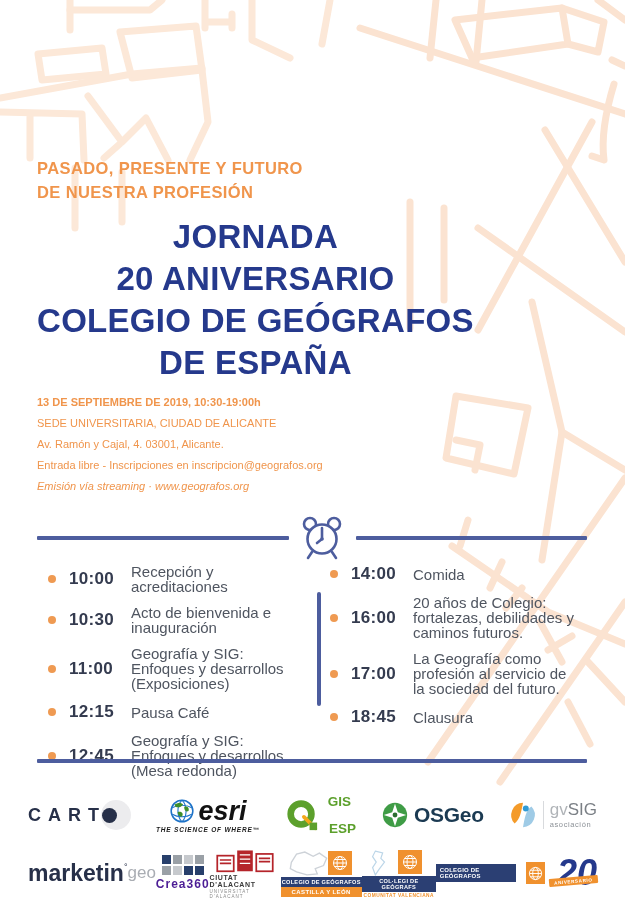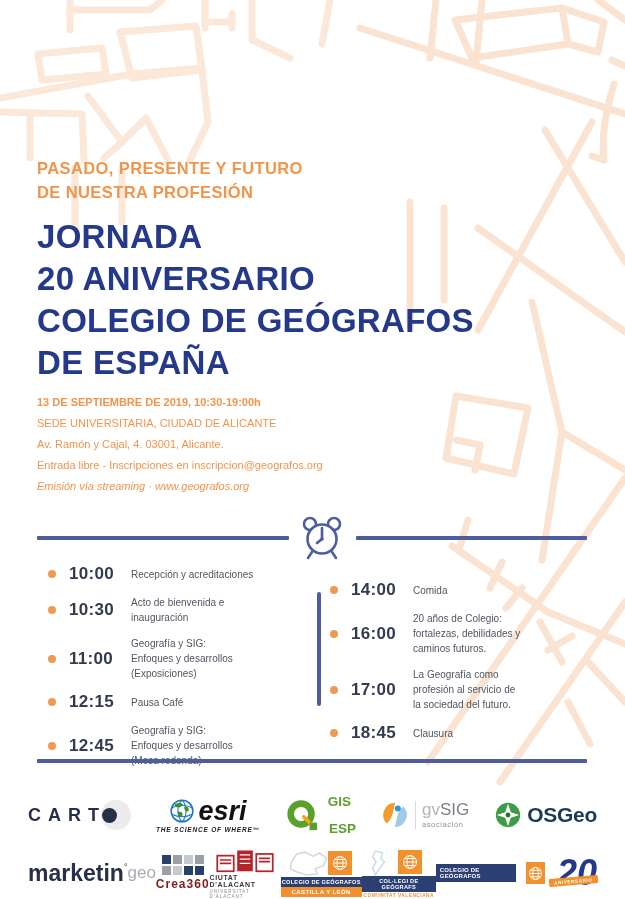--- a/index.html
+++ b/index.html
@@ -9,41 +9,41 @@
     font-family:"Liberation Sans","DejaVu Sans",sans-serif;
   }
   .bg-map{position:absolute;left:0;top:0;z-index:0;}
   .layer{position:absolute;z-index:2;}
 
   
   .kicker{left:37px;top:156px;color:#f0954c;font-size:16.5px;font-weight:700;
     line-height:24px;letter-spacing:0.4px;}
   
   .title{left:37px;top:216px;color:#25398c;font-size:33px;font-weight:800;
-    line-height:42px;letter-spacing:0.3px;}
+    line-height:42px;letter-spacing:0.3px;text-align:center;}
   
   .info{left:37px;top:392px;color:#f0954c;font-size:11px;line-height:21px;}
   .info .b{font-weight:700;}
   .info .it{font-style:italic;}
 
   
   .hr{height:4px;background:#4d5d9e;border-radius:1px;}
   .hr-left{left:37px;top:536px;width:252px;}
   .hr-right{left:356px;top:536px;width:231px;}
   .clock-wrap{left:298px;top:510px;width:48px;height:52px;}
 
   
   .sched{width:268px;}
   .sched-left{left:48px;top:564px;}
-  .sched-right{left:330px;top:564px;margin-top:16px;}
+  .sched-right{left:330px;top:564px;}
   .vbar{left:317px;top:592px;width:4px;height:114px;background:#4d5d9e;border-radius:2px;}
   .row{display:flex;align-items:center;margin-bottom:11px;}
   .bullet{width:8px;height:8px;border-radius:50%;background:#ef9a52;flex:none;margin-right:13px;}
   .time{width:62px;flex:none;font-size:17px;font-weight:800;color:#343b4f;letter-spacing:0.3px;}
-  .desc{font-size:10px;line-height:15px;color:#4f5560;white-space:pre-line;max-width:168px;}
+  .desc{font-size:15px;line-height:15px;color:#4f5560;white-space:pre-line;max-width:168px;}
 
   
   .hr-bottom{left:37px;top:759px;width:550px;}
 
   
   .logos{left:28px;width:569px;display:flex;align-items:center;justify-content:space-between;}
   .logos-1{top:786px;height:58px;}
   .logos-2{top:848px;height:50px;}
   .logo{display:flex;align-items:center;}
 
@@ -80,21 +80,21 @@
 
   
   .mk1{font-size:23px;font-weight:700;color:#273049;}
   .mkdeg{font-size:9px;color:#273049;position:relative;top:-6px;}
   .mk2{font-size:17px;font-weight:400;color:#a9adb3;}
 
   
   .crea{flex-direction:column;gap:2px;}
   .crea-grid{display:grid;grid-template-columns:repeat(4,9px);grid-auto-rows:9px;gap:2px;}
   .sq-n{background:#273f6b;} .sq-g{background:#9aa0a6;} .sq-l{background:#c6c9cd;}
-  .crea-text{font-size:12px;font-weight:700;color:#7f1d1d;letter-spacing:1px;}
+  .crea-text{font-size:12px;font-weight:700;color:#4c1d95;letter-spacing:1px;}
 
   
   .ciutat{flex-direction:column;gap:1px;}
   .ciutat-t1{font-size:7px;font-weight:700;color:#3a3a3a;letter-spacing:0.6px;}
   .ciutat-t2{font-size:4.5px;color:#8a8a8a;letter-spacing:1px;}
 
   
   .cmap{flex-direction:column;width:88px;}
   .cmap-top{position:relative;height:28px;width:100%;}
   .cmap-top svg.outline{position:absolute;left:6px;top:1px;}
@@ -284,42 +284,42 @@
       <circle cx="17" cy="17" r="11" fill="none" stroke="#5ca02c" stroke-width="7"></circle>
       <line x1="20" y1="20" x2="32" y2="32" stroke="#f3a81c" stroke-width="4" stroke-linecap="round"></line>
       <rect x="26" y="26" width="8" height="8" fill="#5ca02c"></rect>
     </svg>
     <span class="qgis-col">
       <span class="q1">GIS</span>
       <span class="q2">ESP</span>
     </span>
   </div>
 
+  <div class="logo osgeo">
+    <svg width="28" height="28" viewBox="0 0 30 30">
+      <circle cx="15" cy="15" r="13" fill="#3f9c46"></circle>
+      <path d="M15 3 L18 12 L27 15 L18 18 L15 27 L12 18 L3 15 L12 12 Z" fill="#ffffff"></path>
+      <circle cx="15" cy="15" r="2.6" fill="#2c6e31"></circle>
+    </svg>
+    <span class="osgeo-text">OSGeo</span>
+  </div>
+
   <div class="logo gvsig">
     <svg width="28" height="28" viewBox="0 0 30 30">
       <path d="M15 2 A13 13 0 0 0 6 24 C12 20 13 12 15 2 Z" fill="#f49b2a"></path>
       <path d="M15 28 A13 13 0 0 0 24 6 C18 10 17 18 15 28 Z" fill="#9fcbe6"></path>
       <circle cx="18" cy="8" r="3.2" fill="#2f9bd6"></circle>
     </svg>
     <span class="gvsig-div"></span>
     <span class="gvsig-col">
       <span class="gvsig-name">
         <span class="p1">gv</span><span class="p2">SIG</span>
       </span>
       <span class="gvsig-sub">asociación</span>
     </span>
-  </div>
-
-  <div class="logo osgeo">
-    <svg width="28" height="28" viewBox="0 0 30 30">
-      <circle cx="15" cy="15" r="13" fill="#3f9c46"></circle>
-      <path d="M15 3 L18 12 L27 15 L18 18 L15 27 L12 18 L3 15 L12 12 Z" fill="#ffffff"></path>
-      <circle cx="15" cy="15" r="2.6" fill="#2c6e31"></circle>
-    </svg>
-    <span class="osgeo-text">OSGeo</span>
   </div>
 </div>
 
 <div class="layer logos logos-2">
 
   <div class="logo">
     <span class="mk1">marketin</span>
       <span class="mkdeg">°</span>
       <span class="mk2">geo</span>
   </div>

